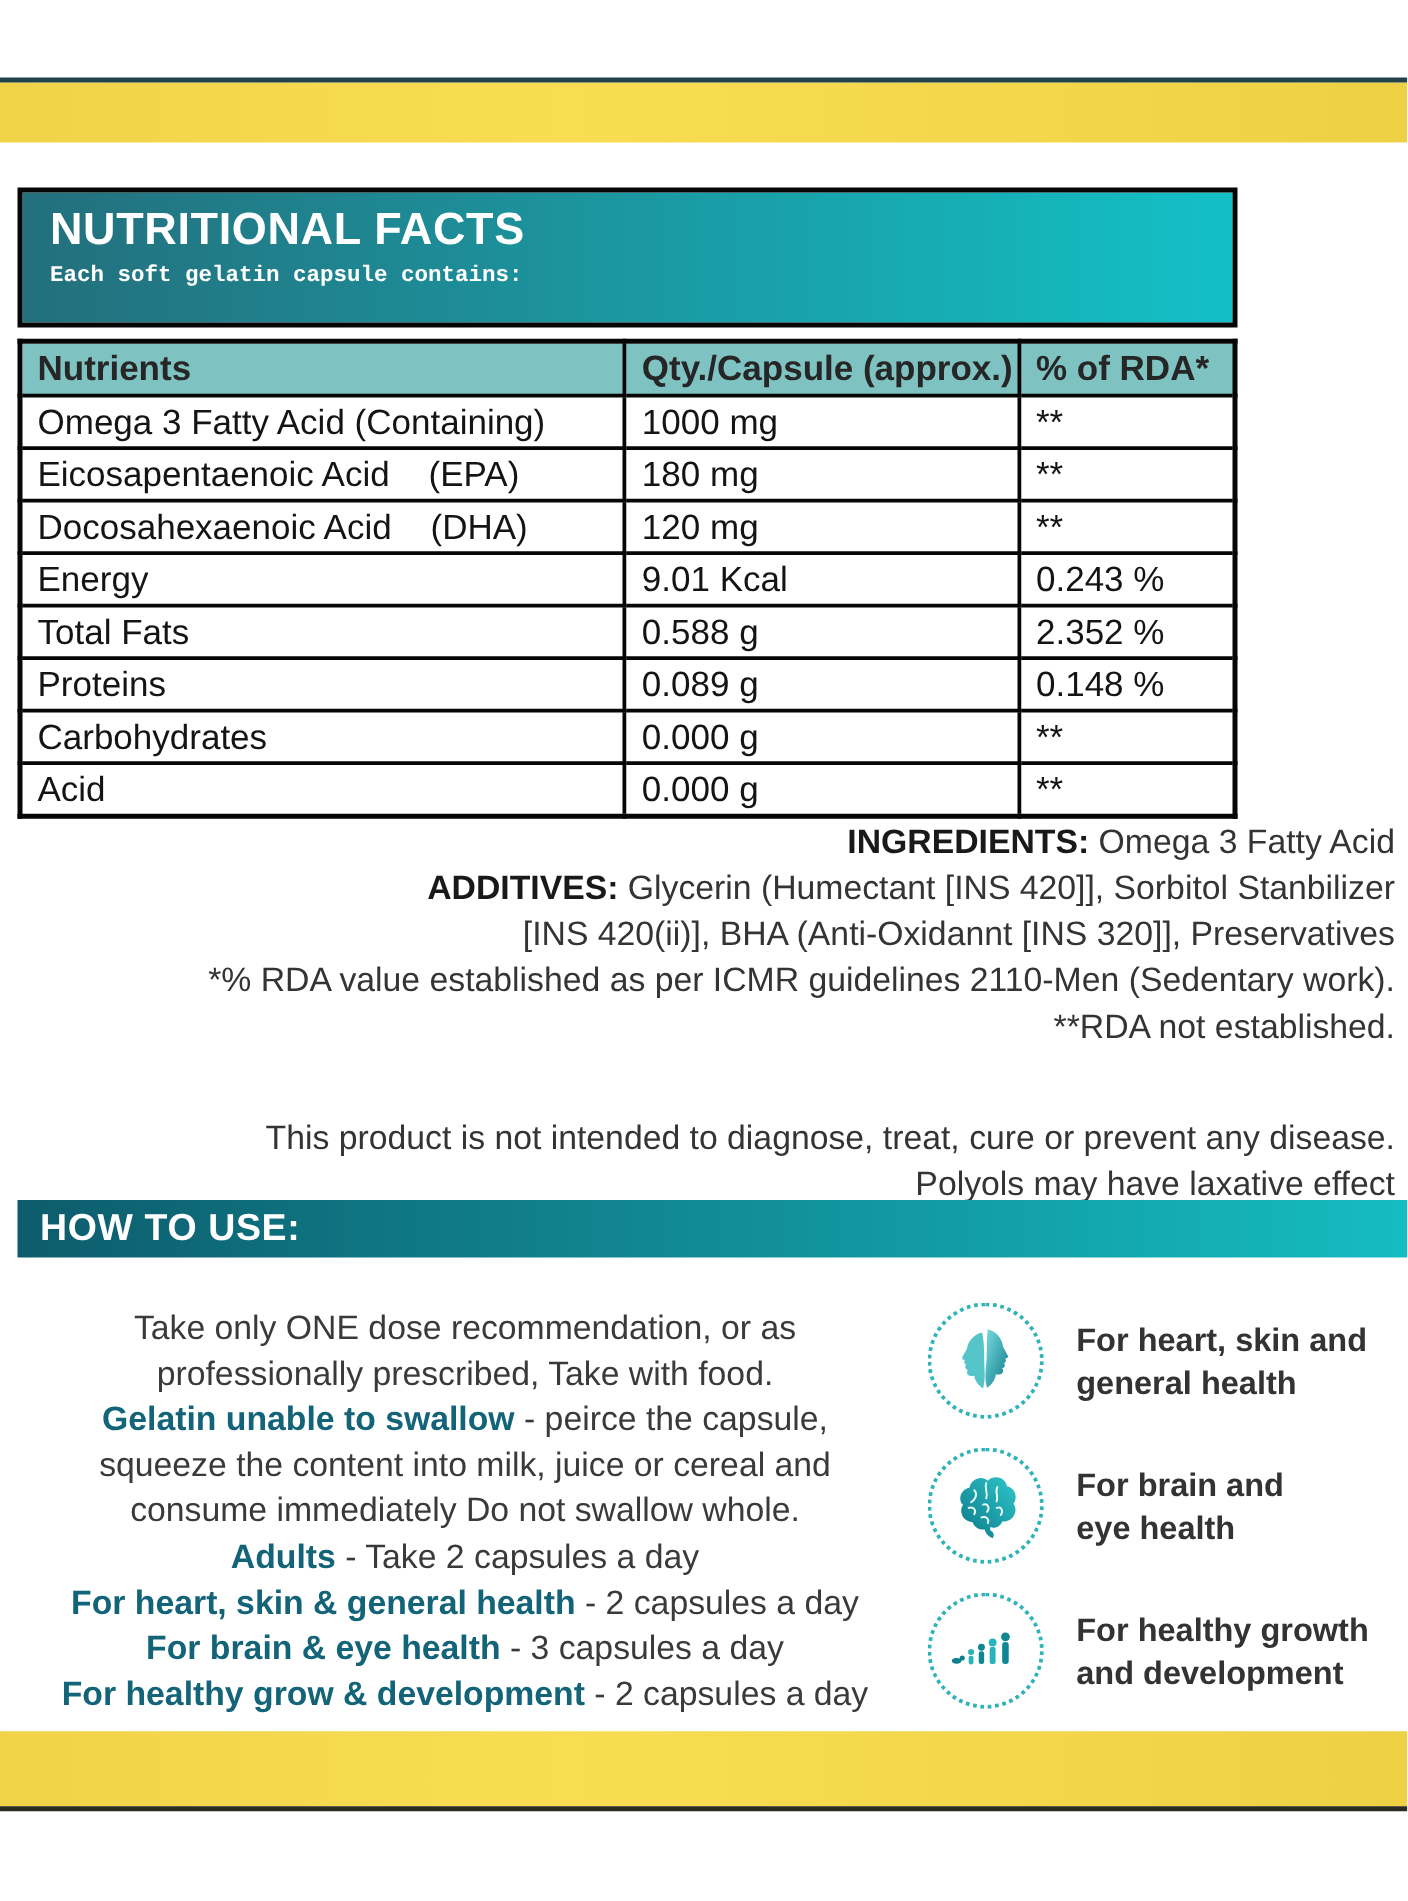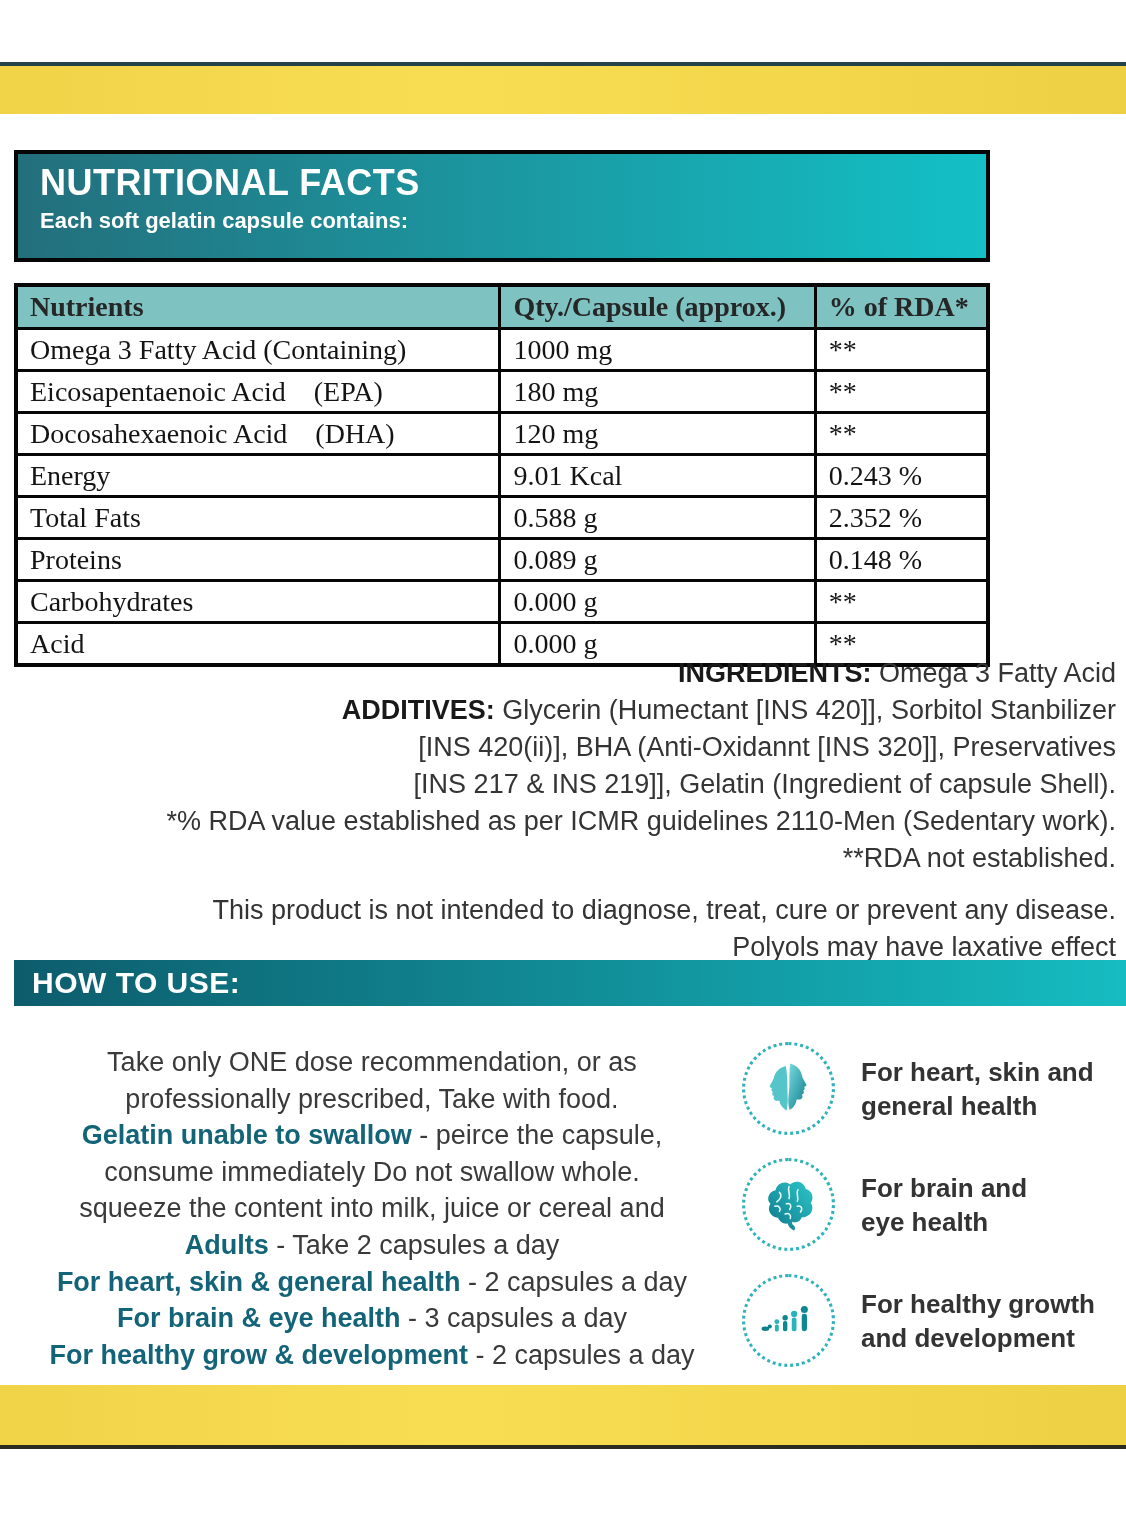--- a/index.html
+++ b/index.html
@@ -16,24 +16,24 @@
   .band-bottom { top:1385px; height:60px; border-bottom:4px solid #2b2b20; }
 
   
   .panel { position:absolute; left:14px; top:150px; width:976px; }
   .panel-header {
     box-sizing:border-box; border:4px solid #060606;
     background:linear-gradient(90deg,var(--header-teal-dark),var(--header-teal-bright));
     color:#fff; padding:7px 22px 21px;
   }
   .panel-title { font-size:36px; font-weight:bold; line-height:44px; letter-spacing:.5px; }
-  .panel-subtitle { font-size:22px; font-weight:bold; line-height:32px; }
+  .panel-subtitle { font-size:18px; font-weight:bold; line-height:32px;font-family:Liberation Mono, monospace; }
 
   table.facts { border-collapse:collapse; width:976px; table-layout:fixed;
-    margin-top:21px; border:4px solid #060606;font-family:Liberation Serif, serif; }
+    margin-top:9px; border:4px solid #060606; }
   table.facts th, table.facts td {
     border:3px solid #060606; padding:1px 12px; white-space:pre;
     overflow:hidden; text-align:left; vertical-align:middle;
   }
   table.facts thead th { background:var(--subheader-teal); color:#262626;
     font-size:28px; font-weight:bold; height:38px; }
   table.facts tbody td { font-size:28px; color:#141414; height:37px; font-weight:normal; }
 
   
   .textblock { position:absolute; left:16px; width:1100px; font-size:27px; line-height:37px; color:#343434;text-align:right; }
@@ -131,40 +131,39 @@
           <td>**</td>
         </tr>
       </tbody>
     </table>
   </div>
 
   <div class="textblock tb-ing">
     <div><b>INGREDIENTS:</b><span> Omega 3 Fatty Acid</span></div>
     <div><b>ADDITIVES:</b><span> Glycerin (Humectant [INS 420]], Sorbitol Stanbilizer</span></div>
     <div>[INS 420(ii)], BHA (Anti-Oxidannt [INS 320]], Preservatives</div>
-    <div>[INS 217 &amp; INS 219]], Gelatin (Ingredient of capsule Shell).</div>
     <div>*% RDA value established as per ICMR guidelines 2110-Men (Sedentary work).</div>
     <div>**RDA not established.</div>
   </div>
 
   <div class="textblock tb-disc">
     <div>This product is not intended to diagnose, treat, cure or prevent any disease.</div>
     <div>Polyols may have laxative effect</div>
   </div>
 
   <div class="howto-bar">
     <span>HOW TO USE:</span>
   </div>
 
   <div class="use-col">
     <div class="use-line"><span class="lead"></span><span>Take only ONE dose recommendation, or as</span></div>
     <div class="use-line"><span class="lead"></span><span>professionally prescribed, Take with food.</span></div>
     <div class="use-line"><span class="lead">Gelatin unable to swallow</span><span> - peirce the capsule,</span></div>
+    <div class="use-line"><span class="lead"></span><span>squeeze the content into milk, juice or cereal and</span></div>
     <div class="use-line"><span class="lead"></span><span>consume immediately Do not swallow whole.</span></div>
-    <div class="use-line"><span class="lead"></span><span>squeeze the content into milk, juice or cereal and</span></div>
     <div class="use-line"><span class="lead">Adults</span><span> - Take 2 capsules a day</span></div>
     <div class="use-line"><span class="lead">For heart, skin &amp; general health</span><span> - 2 capsules a day</span></div>
     <div class="use-line"><span class="lead">For brain &amp; eye health</span><span> - 3 capsules a day</span></div>
     <div class="use-line"><span class="lead">For healthy grow &amp; development</span><span> - 2 capsules a day</span></div>
   </div>
 
   <div class="benefits">
 
     <div class="benefit">
       <div class="icon-ring">

